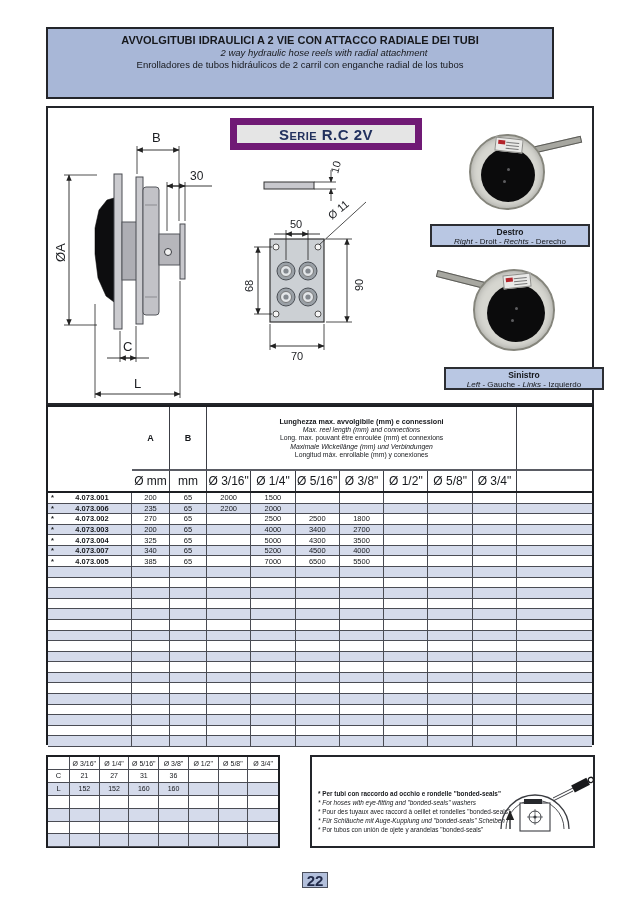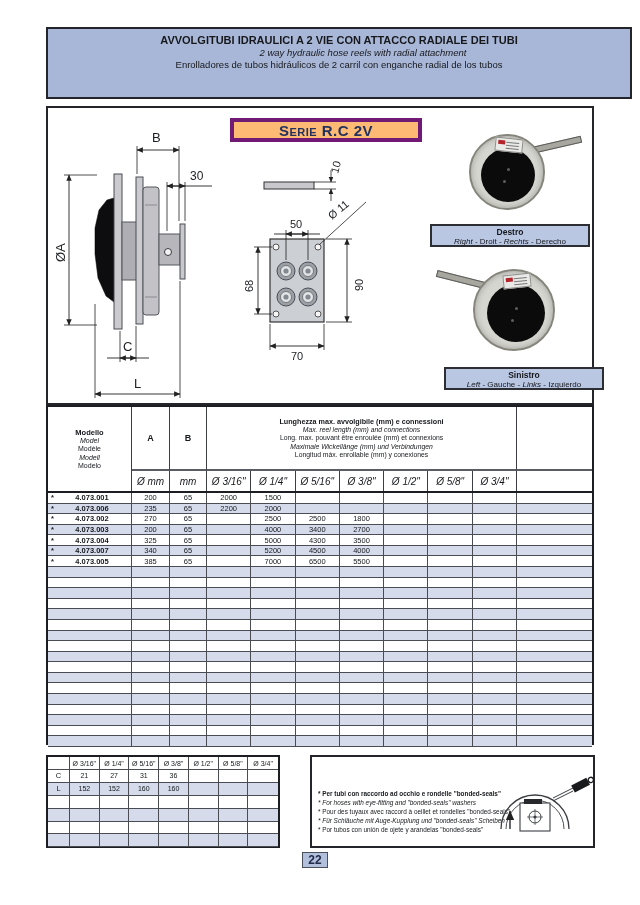--- a/index.html
+++ b/index.html
@@ -1,32 +1,32 @@
 <!DOCTYPE html>
 <html><head>
 <meta charset="utf-8">
 <style>
   html,body{margin:0;padding:0;background:#fff;}
   #page{position:relative;width:640px;height:905px;background:#ffffff;
         font-family:"Liberation Sans","DejaVu Sans",sans-serif;color:#16181c;overflow:hidden;}
 
   
-  .hdr{position:absolute;left:46px;top:27px;width:586px;height:72px;box-sizing:border-box;
+  .hdr{position:absolute;left:46px;top:27px;width:508px;height:72px;box-sizing:border-box;
        background:#a8b7d7;border:2px solid #23252a;text-align:center;padding-top:4px;}
   .hl1{font-weight:700;font-size:11px;line-height:14px;}
   .hl2{font-style:italic;font-size:9.5px;line-height:12px;margin-left:48px;}
   .hl3{font-size:9.5px;line-height:12px;}
   .hl4{font-style:italic;font-size:9.5px;line-height:12px;}
   .hl5{font-size:9.5px;line-height:12px;}
 
   
   .content{position:absolute;left:46px;top:106px;width:548px;height:299px;box-sizing:border-box;
            border:2px solid #23252a;background:#fff;}
-  .serie{position:absolute;left:182px;top:10px;width:192px;height:24px;box-sizing:border-box;
-         background:#fdba74;border:4px solid #701a75;display:flex;align-items:center;justify-content:center;
+  .serie{position:absolute;left:182px;top:10px;width:192px;height:32px;box-sizing:border-box;
+         background:#e5e5e5;border:7px solid #701a75;display:flex;align-items:center;justify-content:center;
          font-variant:small-caps;font-weight:700;font-size:15px;letter-spacing:.5px;color:#22315e;}
 
   svg text{font-family:"Liberation Sans","DejaVu Sans",sans-serif;fill:#1c1e22;}
 
   .svg-side{position:absolute;left:4px;top:2px;}
   .svg-plate{position:absolute;left:186px;top:52px;}
 
   
   .photo{position:absolute;border-radius:50%;background:#d6d6d0;border:2px solid #85857c;box-sizing:border-box;
          box-shadow:inset 0 0 6px rgba(0,0,0,.25);}
@@ -54,21 +54,21 @@
   .h-model{grid-row:1/3;grid-column:1;border-bottom:none !important;}
   .h-span{grid-column:4/11;}
   .h-last-top{grid-column:11;}
   .ml1{font-weight:700;font-size:7.5px;line-height:9px;}
   .ml2{font-style:italic;font-size:7px;line-height:8.5px;}
   .ml3{font-size:7px;line-height:8.5px;}
   .ab{font-weight:700;font-size:9px;}
   .sp1{font-weight:700;font-size:7.2px;line-height:9px;}
   .sp2{font-style:italic;font-size:6.8px;line-height:8.3px;}
   .sp3{font-size:6.8px;line-height:8.3px;}
-  .sub{font-size:10px;font-style:italic;}
+  .sub{font-size:12px;}
   .mcell{box-sizing:border-box;border-right:1px solid #4a4c54;border-bottom:1px solid #4a4c54;
          display:flex;align-items:center;justify-content:center;font-size:7.5px;overflow:hidden;}
   .mcell.lastc{border-right:none;}
   .mcell.alt{background:#d5dbeb;}
   .mcell.model{justify-content:flex-start;padding-left:3px;}
   .mcell.model .star{font-weight:700;width:14px;text-align:left;}
   .mcell.model .mtext{font-weight:700;flex:1;text-align:center;padding-right:12px;}
 
   
   .btable{position:absolute;left:46px;top:755px;width:234px;height:93px;box-sizing:border-box;
@@ -86,23 +86,23 @@
   
   .notes{position:absolute;left:310px;top:755px;width:285px;height:93px;box-sizing:border-box;
          border:2px solid #23252a;background:#fff;}
   .notes-list{position:absolute;left:6px;top:32px;width:185px;}
   .note{font-size:6.4px;line-height:9px;white-space:nowrap;}
   .n-bold{font-weight:700;}
   .n-italic{font-style:italic;}
   .svg-note{position:absolute;right:-4px;top:10px;}
 
   
-  .pagenum{position:absolute;left:302px;top:852px;width:26px;height:16px;box-sizing:border-box;
+  .pagenum{position:absolute;left:302px;top:872px;width:26px;height:16px;box-sizing:border-box;
            background:#b3c0dc;border:1px solid #4a4f5c;display:flex;align-items:center;justify-content:center;
-           font-size:12px;font-weight:700;color:#222b4a;}
+           font-size:15px;font-weight:700;color:#222b4a;}
 </style>
 </head>
 <body>
 
 <div id="page">
 
   <div class="hdr">
     <div class="hl1">AVVOLGITUBI IDRAULICI A 2 VIE CON ATTACCO RADIALE DEI TUBI</div>
     <div class="hl2">2 way hydraulic hose reels with radial attachment</div>
     <div class="hl5">Enrolladores de tubos hidráulicos de 2 carril con enganche radial de los tubos</div>
@@ -242,27 +242,20 @@
       </div>
     </div>
     <div class="plabel" style="top:259px;margin-left:14px;">
       <div class="t1">Sinistro</div>
       <div class="t2"><span style="font-style: italic;">Left</span><span> - Gauche - </span><span style="font-style: italic;">Links</span><span> - Izquierdo</span></div>
     </div>
   </div>
 
   <div class="mtable">
     <div class="mhead">
-      <div class="hc h-model">
-        <div class="ml1">Modello</div>
-        <div class="ml2">Model</div>
-        <div class="ml3">Modèle</div>
-        <div class="ml2">Modell</div>
-        <div class="ml3">Modelo</div>
-      </div>
       <div class="hc r1 ab" style="grid-column:2;">A</div>
       <div class="hc r1 ab" style="grid-column:3;">B</div>
       <div class="hc r1 h-span">
         <div class="sp1">Lunghezza max. avvolgibile (mm) e connessioni</div>
         <div class="sp2">Max. reel length (mm) and connections</div>
         <div class="sp3">Long. max. pouvant être enroulée (mm) et connexions</div>
         <div class="sp2">Maximale Wickellänge (mm) und Verbindungen</div>
         <div class="sp3">Longitud máx. enrollable (mm) y conexiones</div>
       </div>
       <div class="hc r1 h-last-top last"></div>

